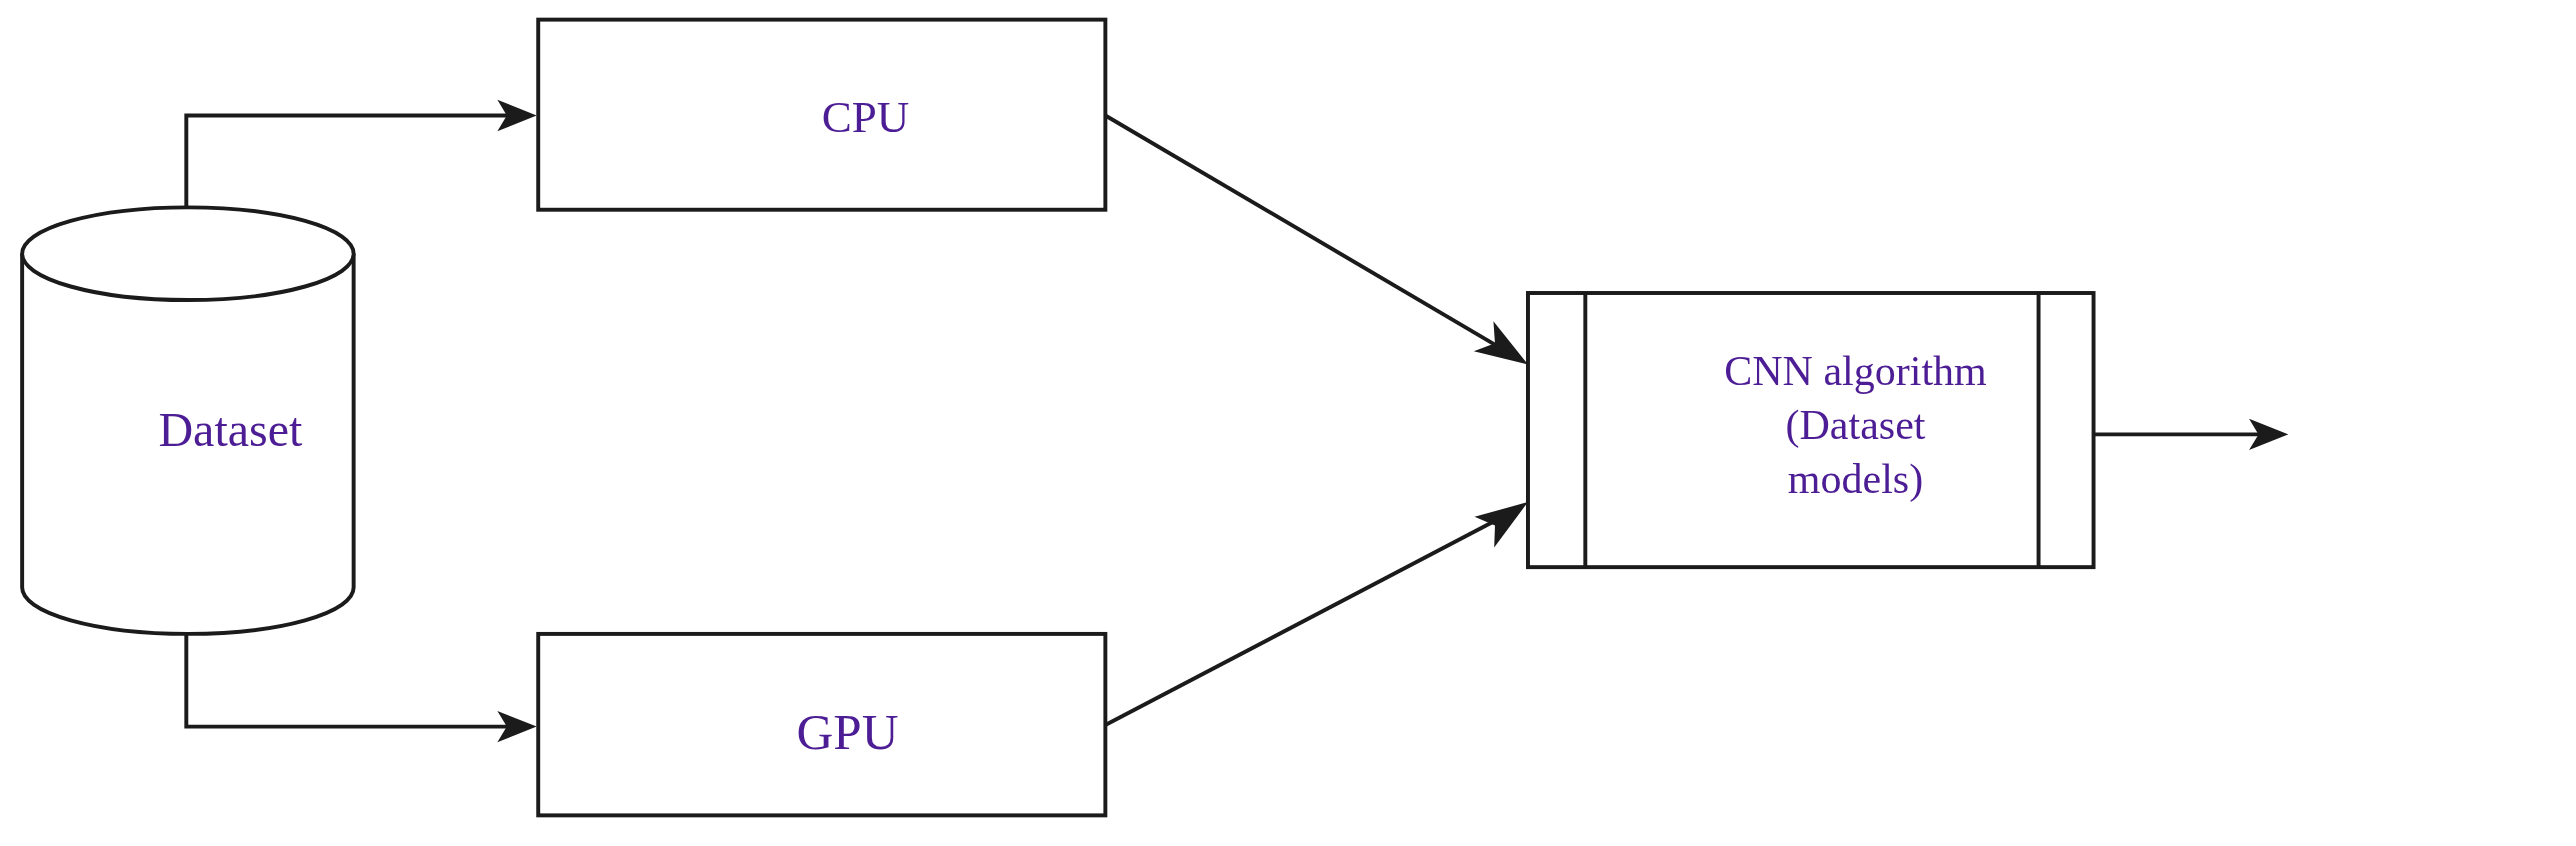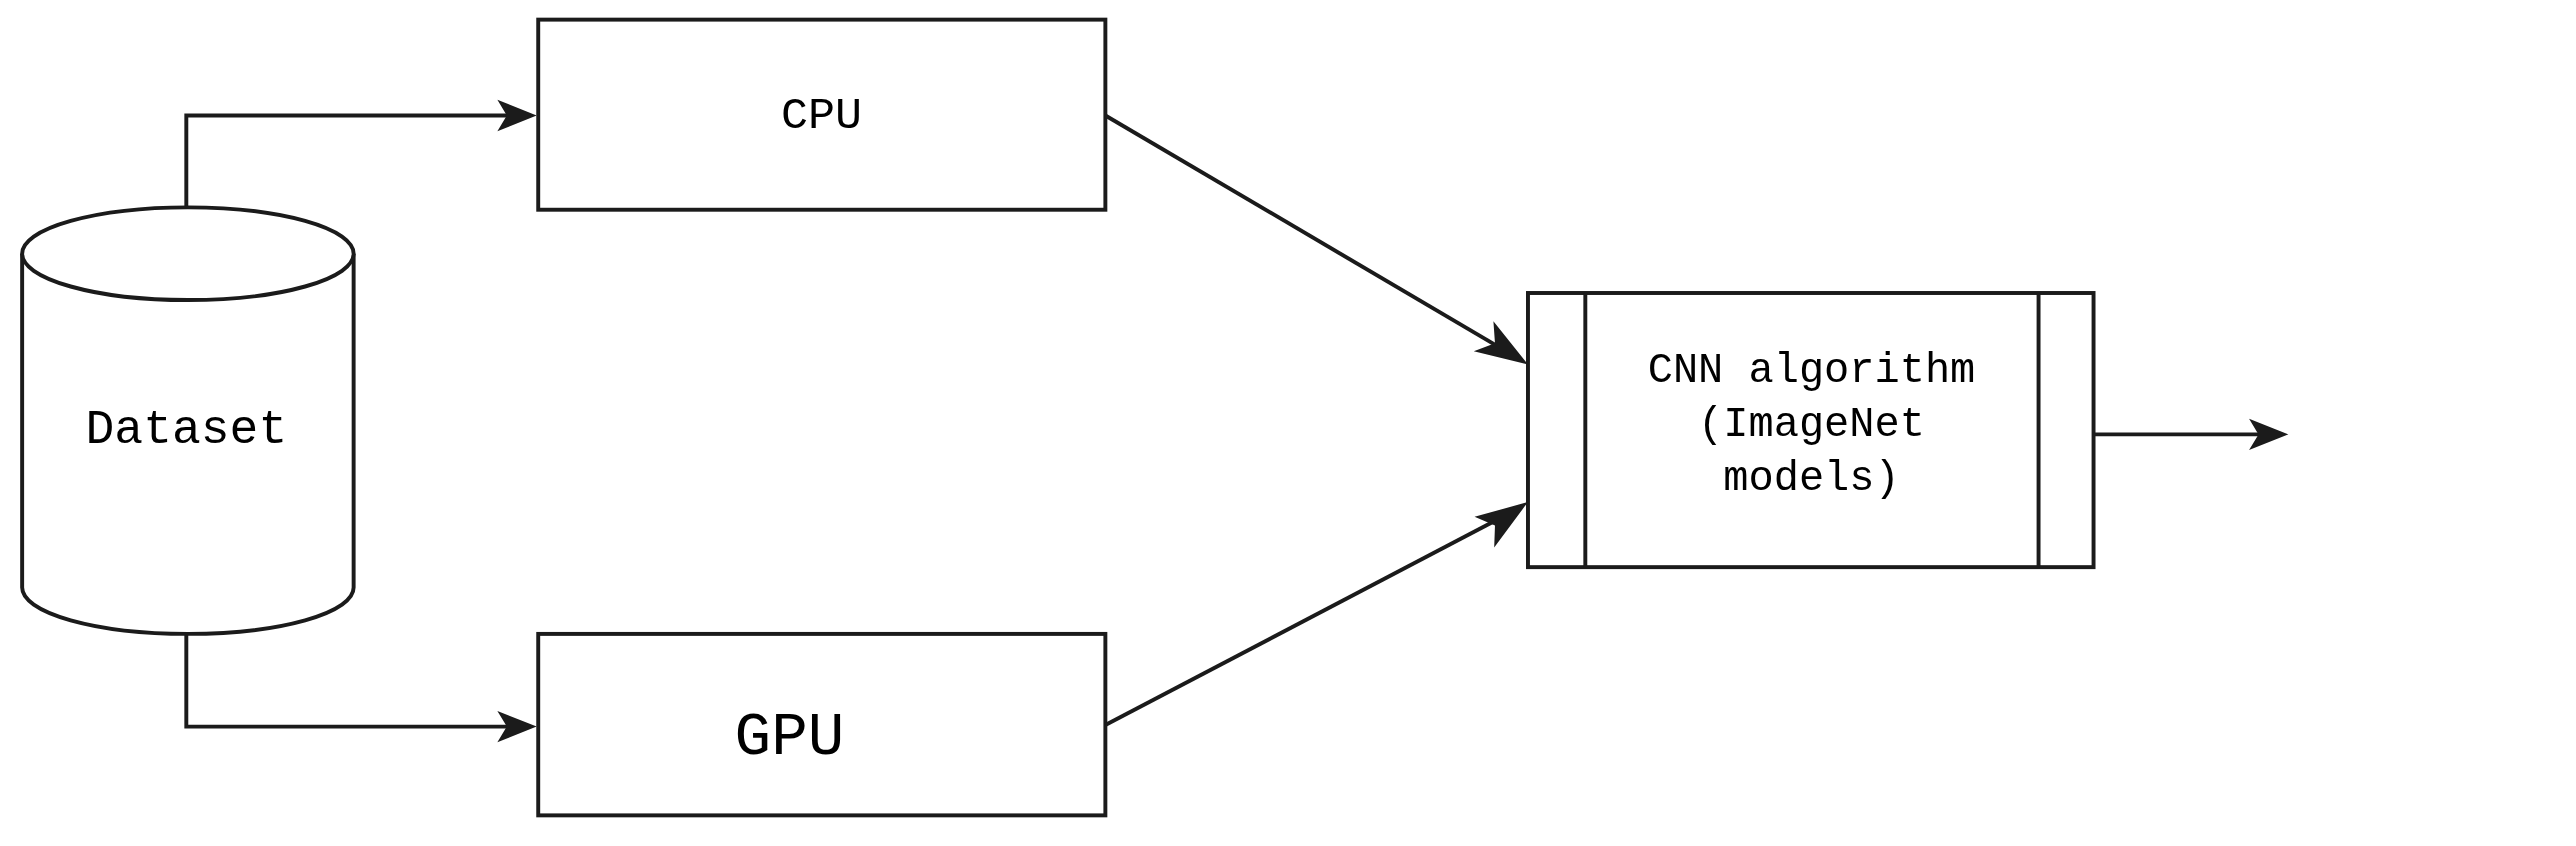--- a/index.html
+++ b/index.html
@@ -42,45 +42,46 @@
     stroke: none;
   }
   .cyl-body {
     fill: #ffffff;
     stroke: #1b1b1b;
     stroke-width: 5;
     stroke-linecap: butt;
   }
   .node-label {
     position: absolute;
-    color: #000000;
-    font-family: Liberation Mono, monospace;
+    color: #4c1d95;
+    font-family: Liberation Serif, serif;
     font-weight: 400;
     text-align: center;
     line-height: 1.22;
     white-space: pre-line;
     user-select: none;
+    margin-left: 44px;
   }
   .lbl-dataset {
     left: 20.4px;
     top: 401px;
     width: 332px;
     font-size: 48px;
   }
   .lbl-cpu {
     left: 538px;
     top: 90px;
     width: 567px;
     font-size: 45px;
   }
   .lbl-gpu {
-    left: 506px;
+    left: 520px;
     top: 701px;
     width: 567px;
-    font-size: 61px;
+    font-size: 51px;
   }
   .lbl-cnn {
     left: 1585px;
     top: 345px;
     width: 453px;
     font-size: 42px;
     line-height: 1.28;
   }
   .lbl-output {
     left: 2303px;
@@ -146,18 +147,18 @@
 
   </svg>
 
   <div class="node-label lbl-dataset">Dataset</div>
 
   <div class="node-label lbl-cpu">CPU</div>
 
   <div class="node-label lbl-gpu">GPU</div>
 
   <div class="node-label lbl-cnn">CNN algorithm
-(ImageNet
+(Dataset
 models)</div>
 
 
 </div>
 
 
 </body></html>

